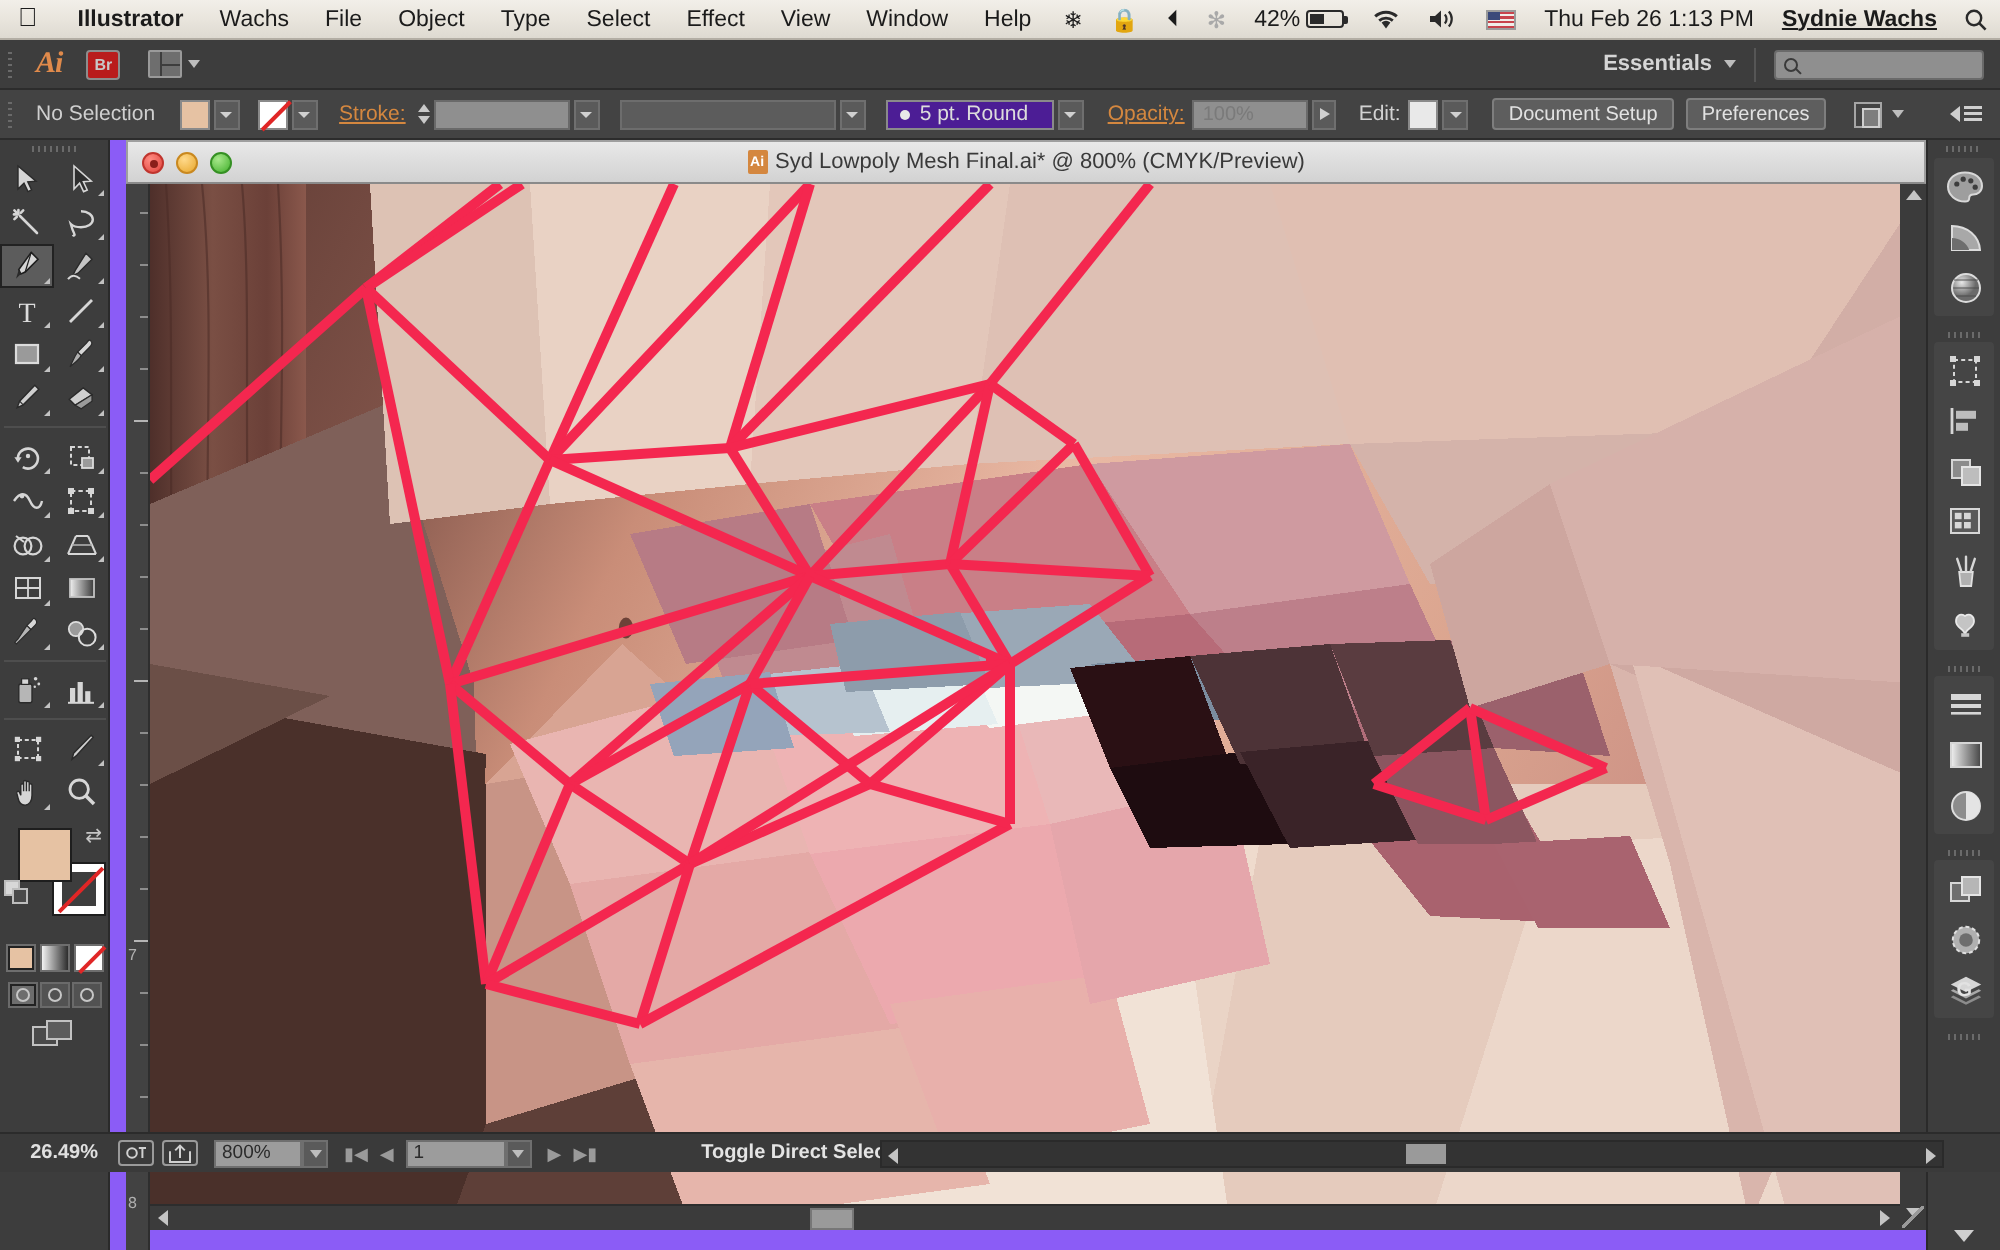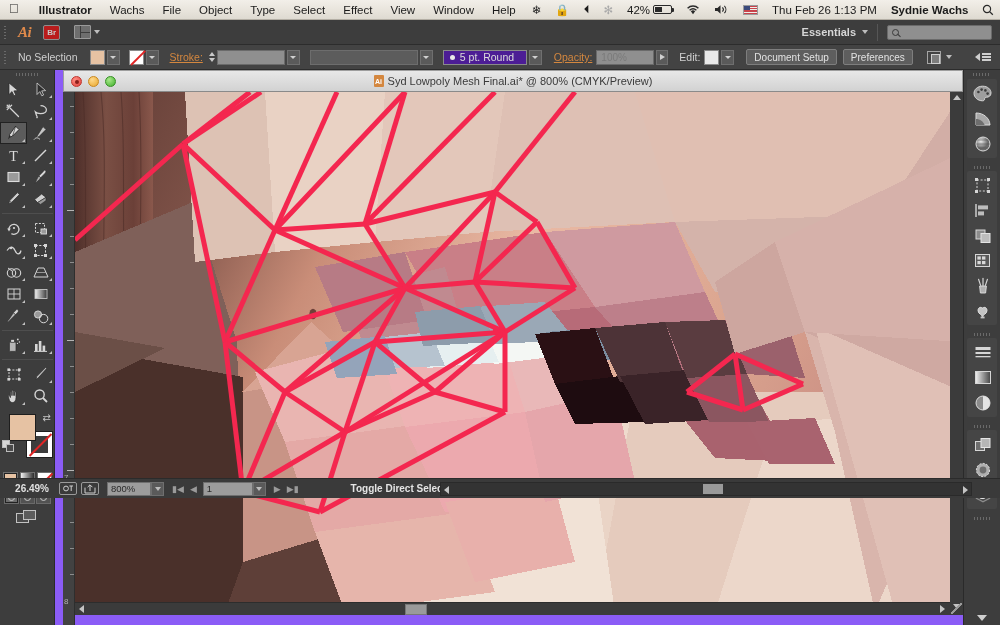--- a/index.html
+++ b/index.html
@@ -17,32 +17,32 @@
     background:linear-gradient(to bottom,#f2efe9 0%,#e9e5dd 50%,#dedad1 100%);
     border-bottom:1px solid #b3aea4;
     display:flex; align-items:center; font-size:11.5px; color:#1b1b1b;
   }
   .macbar .apple{ padding:0 11px 0 9px; font-size:13px; line-height:1; position:relative; top:-1px;}
   .macbar .mi{ padding:0 9px; white-space:nowrap; }
   .macbar .mi.app{ font-weight:bold; }
   .macbar .right{ margin-left:auto; display:flex; align-items:center; padding-right:7px; }
   .macbar .right .ri{ padding:0 7px; display:flex; align-items:center; white-space:nowrap; }
   .macbar .right .ri.dim{ color:#a9a9a9; }
-  .macbar .right .ri.user{ font-weight:bold; }
+  .macbar .right .ri.user{ font-weight:bold;text-decoration:underline; }
   .batt{ display:inline-block; width:19px; height:9px; border:1px solid #2a2a2a;
          border-radius:2px; position:relative; margin-left:3px;}
   .batt:after{content:""; position:absolute; right:-3px; top:2px; width:2px;height:4px;background:#2a2a2a;border-radius:0 1px 1px 0;}
   .batt i{ position:absolute; left:1px; top:1px; bottom:1px; width:40%; background:#2a2a2a; display:block;}
   .flag{ width:15px;height:10px; background:
       linear-gradient(to bottom,#c8434b 0 14%,#f0eee9 14% 28%,#c8434b 28% 42%,#f0eee9 42% 56%,#c8434b 56% 70%,#f0eee9 70% 85%,#c8434b 85% 100%);
       position:relative; border:0.5px solid #9b9b9b;}
   .flag:before{content:"";position:absolute;left:0;top:0;width:46%;height:56%;background:#3b4a7a;}
 
   
-  .aiframe{ position:absolute; left:0; top:20px; width:1000px; height:478px; background:#393939; }
+  .aiframe{ position:absolute; left:0; top:20px; width:1000px; height:566px; background:#393939; }
 
   
   .appbar{
     position:absolute; left:0; top:0; width:1000px; height:25px;
     background:#3d3d3d; border-bottom:1px solid #2c2c2c;
     display:flex; align-items:center;
   }
   .gripdots{ width:9px; height:25px; display:flex; align-items:center; justify-content:center; }
   .gripdots b{ display:block; width:2px; height:13px;
       background:repeating-linear-gradient(to bottom,#6a6a6a 0 1px,transparent 1px 3px); }

